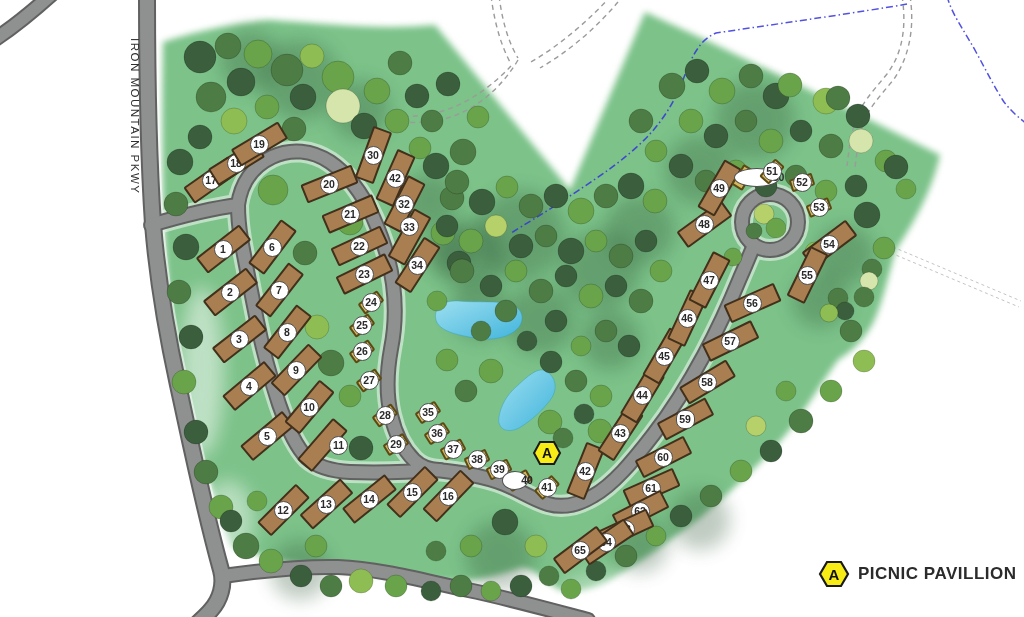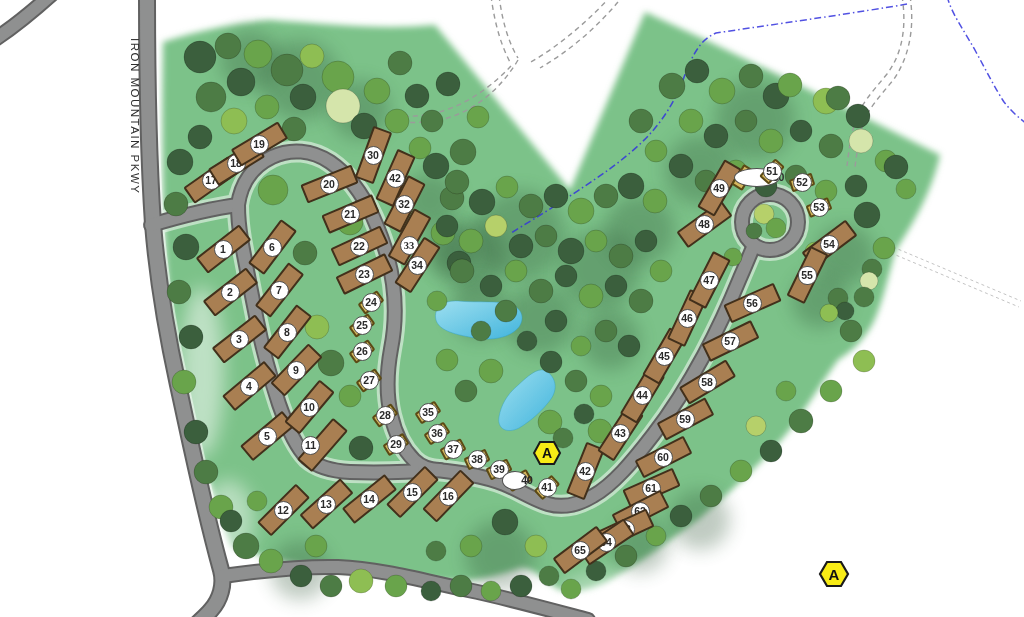--- a/index.html
+++ b/index.html
@@ -316,21 +316,21 @@
       <div class="site-badge" style="left: 262.5px; top: 237.5px;">6</div>
       <div class="site-pad rv" style="left: 251.5px; top: 280px; transform: rotate(-52deg);"></div>
       <div class="site-badge" style="left: 269.5px; top: 280.5px;">7</div>
       <div class="site-pad rv" style="left: 259.5px; top: 322px; transform: rotate(-52deg);"></div>
       <div class="site-badge" style="left: 277.5px; top: 322.5px;">8</div>
       <div class="site-pad rv" style="left: 268.5px; top: 360px; transform: rotate(-46deg);"></div>
       <div class="site-badge" style="left: 286.5px; top: 360.5px;">9</div>
       <div class="site-pad rv" style="left: 281.5px; top: 397px; transform: rotate(-50deg);"></div>
       <div class="site-badge" style="left: 299.5px; top: 397.5px;">10</div>
       <div class="site-pad rv" style="left: 294.5px; top: 435px; transform: rotate(-49deg);"></div>
-      <div class="site-badge" style="left: 301px; top: 435.5px;">11</div>
+      <div class="site-badge" style="left: 329px; top: 435.5px;">11</div>
       <div class="site-pad rv" style="left: 255.5px; top: 500px; transform: rotate(-45deg);"></div>
       <div class="site-badge" style="left: 273.5px; top: 500.5px;">12</div>
       <div class="site-pad rv" style="left: 298.5px; top: 494px; transform: rotate(-42deg);"></div>
       <div class="site-badge" style="left: 316.5px; top: 494.5px;">13</div>
       <div class="site-pad rv" style="left: 341.5px; top: 489px; transform: rotate(-39deg);"></div>
       <div class="site-badge" style="left: 359.5px; top: 489.5px;">14</div>
       <div class="site-pad rv" style="left: 384.5px; top: 482px; transform: rotate(-45deg);"></div>
       <div class="site-badge" style="left: 402.5px; top: 482.5px;">15</div>
       <div class="site-pad rv" style="left: 420.5px; top: 486px; transform: rotate(-46deg);"></div>
       <div class="site-badge" style="left: 438.5px; top: 486.5px;">16</div>
@@ -360,21 +360,21 @@
       <div class="site-badge" style="left: 375.5px; top: 405.5px;">28</div>
       <div class="site-pad tent" style="left: 384px; top: 437.5px; transform: rotate(-32deg);"></div>
       <div class="site-badge" style="left: 386.5px; top: 434.5px;">29</div>
       <div class="site-pad rv" style="left: 345.5px; top: 145px; transform: rotate(-70deg);"></div>
       <div class="site-badge" style="left: 363.5px; top: 145.5px;">30</div>
       <div class="site-pad rv" style="left: 367.5px; top: 168px; transform: rotate(-66deg);"></div>
       <div class="site-badge" style="left: 385.5px; top: 168.5px;">42</div>
       <div class="site-pad rv" style="left: 376.5px; top: 194px; transform: rotate(-63deg);"></div>
       <div class="site-badge" style="left: 394.5px; top: 194.5px;">32</div>
       <div class="site-pad rv" style="left: 381.5px; top: 227px; transform: rotate(-61deg);"></div>
-      <div class="site-badge" style="left: 399.5px; top: 236px; font-family: Liberation Serif, serif;">33</div>
+      <div class="site-badge" style="left: 399.5px; top: 217px;">33</div>
       <div class="site-pad rv" style="left: 389.5px; top: 255px; transform: rotate(-57deg);"></div>
       <div class="site-badge" style="left: 407.5px; top: 255.5px;">34</div>
       <div class="site-pad tent" style="left: 416px; top: 405.5px; transform: rotate(-33deg);"></div>
       <div class="site-badge" style="left: 418.5px; top: 402.5px;">35</div>
       <div class="site-pad tent" style="left: 425px; top: 426.5px; transform: rotate(-33deg);"></div>
       <div class="site-badge" style="left: 427.5px; top: 423.5px;">36</div>
       <div class="site-pad tent" style="left: 441px; top: 442.5px; transform: rotate(-28deg);"></div>
       <div class="site-badge" style="left: 443.5px; top: 439.5px;">37</div>
       <div class="site-pad tent" style="left: 465px; top: 452.5px; transform: rotate(-25deg);"></div>
       <div class="site-badge" style="left: 467.5px; top: 449.5px;">38</div>
@@ -404,29 +404,29 @@
       <div class="site-badge" style="left: 733.5px; top: 167.5px; padding-left: 44px;">50</div>
       <div class="site-pad tent" style="left: 760px; top: 164.5px; transform: rotate(-48deg);"></div>
       <div class="site-badge" style="left: 762.5px; top: 161.5px;">51</div>
       <div class="site-pad tent" style="left: 790px; top: 175.5px; transform: rotate(-18deg);"></div>
       <div class="site-badge" style="left: 792.5px; top: 172.5px;">52</div>
       <div class="site-pad tent" style="left: 807px; top: 200.5px; transform: rotate(-22deg);"></div>
       <div class="site-badge" style="left: 809.5px; top: 197.5px;">53</div>
       <div class="site-pad rv" style="left: 801.5px; top: 234px; transform: rotate(-37deg);"></div>
       <div class="site-badge" style="left: 819.5px; top: 234.5px;">54</div>
       <div class="site-pad rv" style="left: 779.5px; top: 265px; transform: rotate(-64deg);"></div>
-      <div class="site-badge" style="left: 797.5px; top: 265.5px; border-radius: 9px;">55</div>
+      <div class="site-badge" style="left: 797.5px; top: 265.5px;">55</div>
       <div class="site-pad rv" style="left: 724.5px; top: 293px; transform: rotate(-24deg);"></div>
       <div class="site-badge" style="left: 742.5px; top: 293.5px;">56</div>
       <div class="site-pad rv" style="left: 702.5px; top: 331px; transform: rotate(-26deg);"></div>
       <div class="site-badge" style="left: 720.5px; top: 331.5px;">57</div>
       <div class="site-pad rv" style="left: 679.5px; top: 372px; transform: rotate(-31deg);"></div>
       <div class="site-badge" style="left: 697.5px; top: 372.5px;">58</div>
       <div class="site-pad rv" style="left: 657.5px; top: 409px; transform: rotate(-28deg);"></div>
-      <div class="site-badge" style="left: 675.5px; top: 409.5px;">59</div>
+      <div class="site-badge" style="left: 675.5px; top: 409.5px; border-radius: 8px;">59</div>
       <div class="site-pad rv" style="left: 635.5px; top: 447px; transform: rotate(-27deg);"></div>
       <div class="site-badge" style="left: 653.5px; top: 447.5px;">60</div>
       <div class="site-pad rv" style="left: 623.5px; top: 478px; transform: rotate(-24deg);"></div>
       <div class="site-badge" style="left: 641.5px; top: 478.5px;">61</div>
       <div class="site-pad rv" style="left: 612.5px; top: 501px; transform: rotate(-27deg);"></div>
       <div class="site-badge" style="left: 630.5px; top: 501.5px;">62</div>
       <div class="site-pad rv" style="left: 597.5px; top: 519px; transform: rotate(-25deg);"></div>
       <div class="site-badge" style="left: 615.5px; top: 519.5px;">63</div>
       <div class="site-pad rv" style="left: 578.5px; top: 532px; transform: rotate(-34deg);"></div>
       <div class="site-badge" style="left: 596.5px; top: 532.5px;">64</div>
@@ -441,15 +441,16 @@
       <polygon points="8,2 22,2 28,13 22,24 8,24 2,13" fill="#f8ec16" stroke="#1a1a1a" stroke-width="2"></polygon>
       <text x="15" y="18" text-anchor="middle" font-size="14" font-weight="bold" fill="#111" font-family="Liberation Sans, sans-serif">A</text>
     </svg>
   </div>
 
   <div id="legend">
     <svg width="32" height="28" viewBox="0 0 32 28">
       <polygon points="9,2 23,2 30,14 23,26 9,26 2,14" fill="#f8ec16" stroke="#1a1a1a" stroke-width="2.2"></polygon>
       <text x="16" y="19.5" text-anchor="middle" font-size="15" font-weight="bold" fill="#111" font-family="Liberation Sans, sans-serif">A</text>
     </svg>
+    <span class="legend-text">PICNIC PAVILLION</span>
   </div>
 
 </div>
 
 </body></html>

